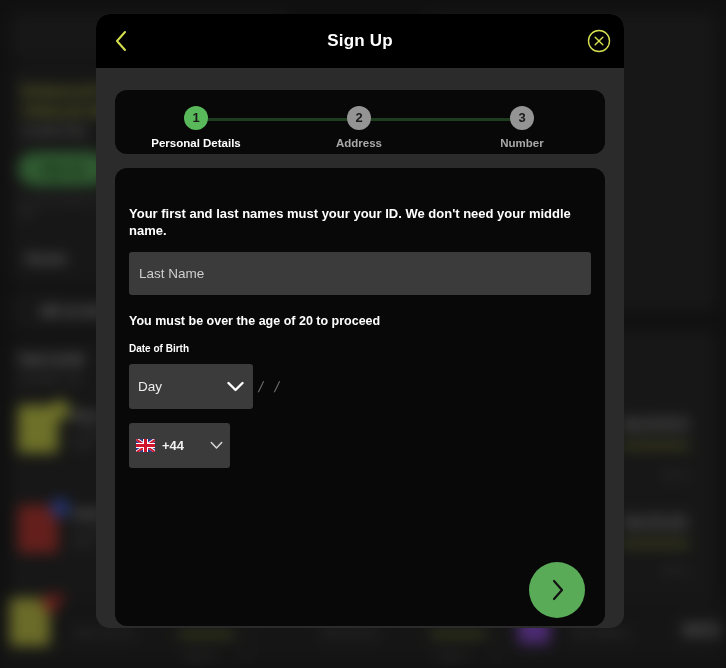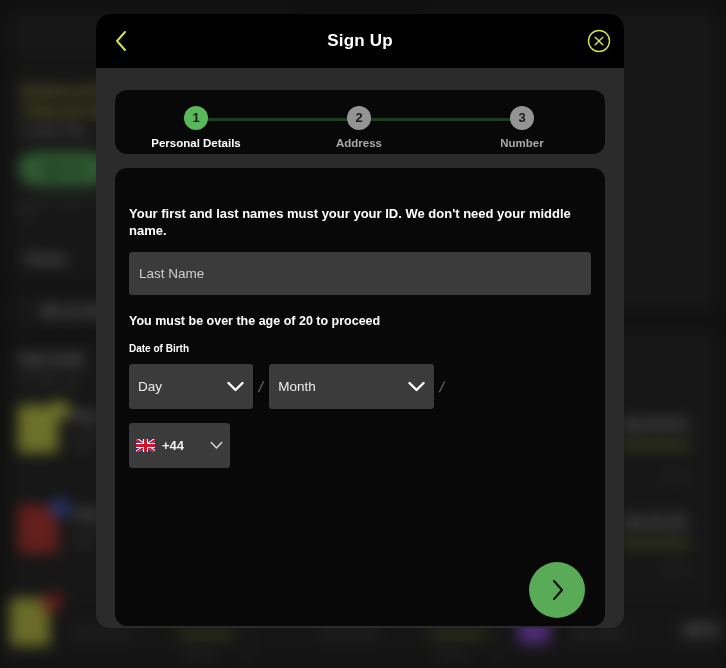--- a/index.html
+++ b/index.html
@@ -480,26 +480,20 @@
       <div id="dob-label">Date of Birth</div>
 
       <div id="dob-row">
         <div class="select-box" id="sel-day">
           <span class="sel-val">Day</span>
           <svg width="17" height="11" viewBox="0 0 17 11">
             <polyline points="1.5,2 8.5,9 15.5,2" fill="none" stroke="#ffffff" stroke-width="2.4" stroke-linecap="round" stroke-linejoin="round"></polyline>
           </svg>
         </div>
         <span class="sep">/</span>
-        <div class="select-box" id="sel-month">
-          <span class="sel-val">Month</span>
-          <svg width="17" height="11" viewBox="0 0 17 11">
-            <polyline points="1.5,2 8.5,9 15.5,2" fill="none" stroke="#ffffff" stroke-width="2.4" stroke-linecap="round" stroke-linejoin="round"></polyline>
-          </svg>
-        </div>
         <span class="sep">/</span>
       </div>
 
       <div id="phone-row">
         <div id="country-code">
           <span id="flag-uk">
             <i style="left:0;top:0;width:19px;height:13px;background:#28348c;"></i>
             <i style="left:-3px;top:5px;width:26px;height:3px;background:#ffffff;transform:rotate(34deg);"></i>
             <i style="left:-3px;top:5px;width:26px;height:3px;background:#ffffff;transform:rotate(-34deg);"></i>
             <i style="left:-3px;top:5.6px;width:26px;height:1.6px;background:#cf142b;transform:rotate(34deg);"></i>

